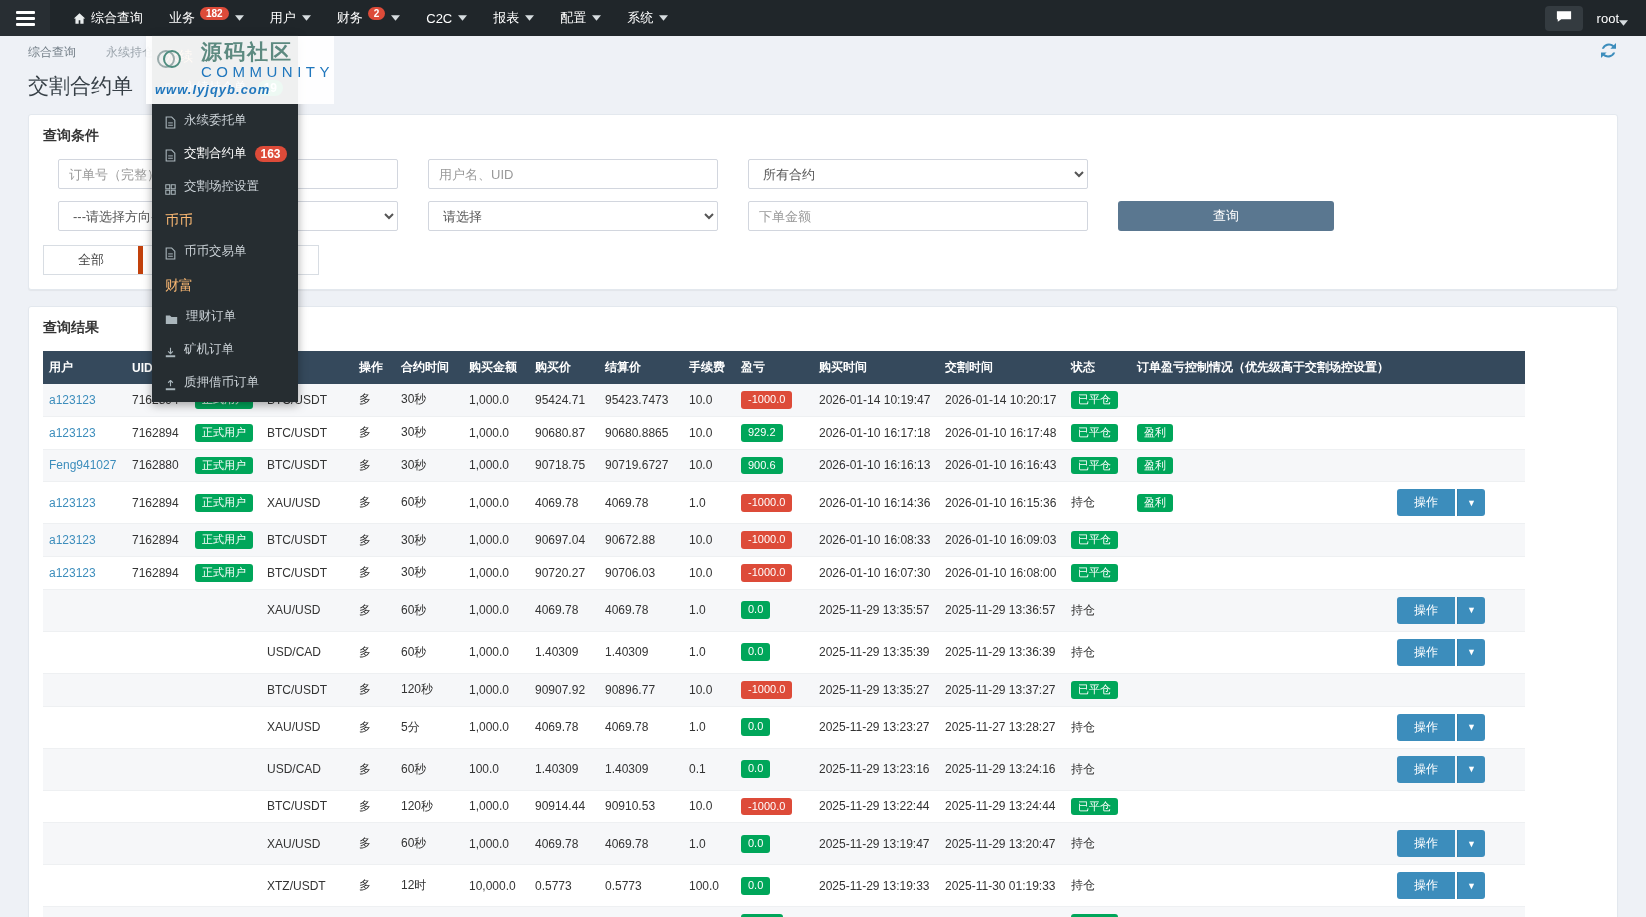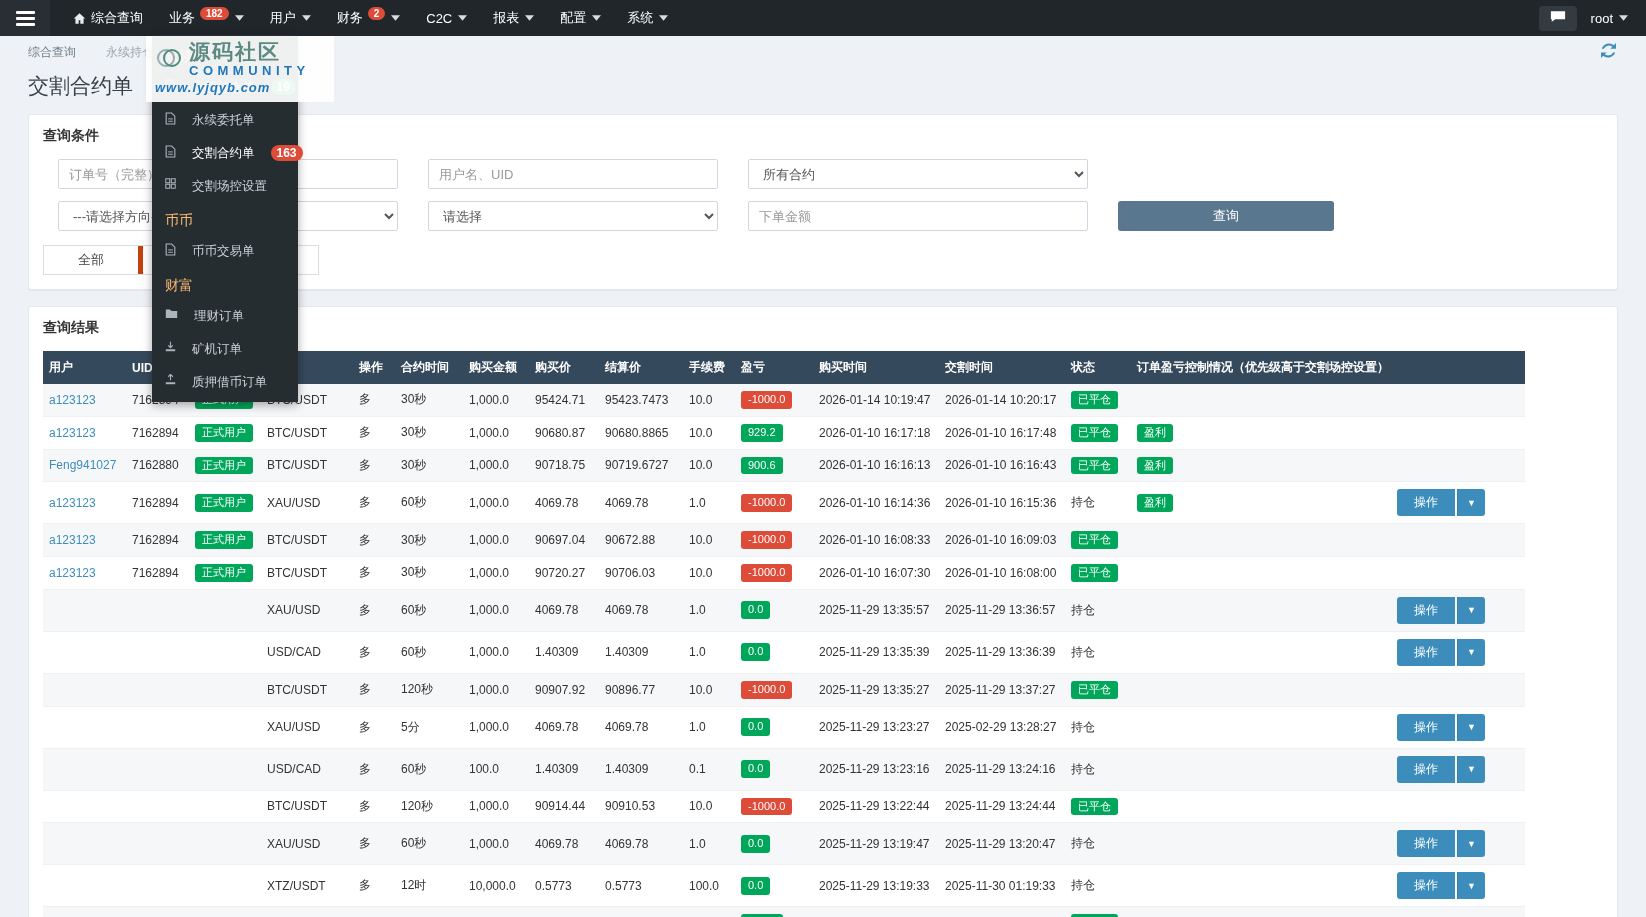--- a/index.html
+++ b/index.html
@@ -10,21 +10,21 @@
 .navbar{height:36px;background:#20262a;display:flex;align-items:stretch;color:#fff;position:relative;z-index:50}
 .hamburger{width:50px;background:#282e33;display:flex;flex-direction:column;align-items:center;justify-content:center;gap:3px;cursor:pointer}
 .hamburger span{display:block;width:19px;height:3px;background:#fff;border-radius:1px}
 .nav-items{display:flex;align-items:stretch;margin-left:10px}
 .nav-item{display:flex;align-items:center;gap:5px;padding:0 13px;font-size:13px;cursor:pointer;white-space:nowrap}
 .nav-item .icon{display:flex;align-items:center;color:#e8eced}
 .nav-item .caret{display:flex;align-items:center;color:#d6dcdf;margin-left:1px}
 .nav-badge{background:#dd4b39;border-radius:9px;font-size:10px;line-height:13px;padding:0 6px;font-weight:bold;transform:translateY(-5px)}
 .nav-right{margin-left:auto;display:flex;align-items:center;gap:14px;padding-right:18px}
 .chat-btn{background:#343b40;border-radius:4px;width:38px;height:25px;display:flex;align-items:center;justify-content:center;cursor:pointer;color:#fff}
-.user-menu{display:flex;align-items:center;gap:6px;cursor:pointer;font-size:13px}
+.user-menu{display:flex;align-items:flex-end;cursor:pointer;font-size:13px}
 .user-menu .caret{display:flex;color:#d6dcdf}
 
 
 .crumbbar{display:flex;align-items:center;height:32px;padding:0 30px 0 28px}
 .crumb1{font-size:12px;color:#6f7b84;cursor:pointer}
 .crumb2{font-size:12px;color:#9ba4ac;margin-left:30px;cursor:pointer}
 .refresh-btn{margin-left:auto;color:#3c8dbc;display:flex;align-items:center;cursor:pointer}
 
 
 .page-title{margin:4px 28px 14px;font-size:21px;font-weight:500;color:#374047}
@@ -52,31 +52,31 @@
 .badge{display:inline-block;padding:2px 7px;border-radius:3px;color:#fff;font-size:11px;font-weight:normal;line-height:1.25}
 .bg-green{background:#00a65a}
 .bg-red{background:#dd4b39}
 .split-btn{display:inline-flex;cursor:pointer}
 .split-main{background:#3c8dbc;color:#fff;font-size:12px;padding:5px 17px;border-radius:3px 0 0 3px}
 .split-caret{background:#3c8dbc;color:#fff;font-size:9px;display:flex;align-items:center;padding:0 9px;border-left:1px solid #367fa9;border-radius:0 3px 3px 0;margin-left:2px}
 
 
 .dropdown-menu{position:absolute;left:152px;top:35px;width:146px;background:#262d31;z-index:60;box-shadow:0 3px 9px rgba(0,0,0,.35);padding:4px 0 3px}
 .menu-section{padding:9px 13px 5px;font-size:14px;color:#fdba74}
-.menu-item{display:flex;align-items:flex-start;gap:16px;padding:8px 15px 8px 13px;font-size:12.5px;color:#ccd3d8;cursor:pointer}
+.menu-item{display:flex;align-items:flex-end;gap:8px;padding:8px 15px 8px 13px;font-size:12.5px;color:#ccd3d8;cursor:pointer}
 .menu-item.active{color:#fff}
 .menu-item .micon{display:flex;align-items:center;color:#aab6bc;flex:0 0 auto}
 .mlabel{white-space:nowrap}
 .mbadge{margin-left:auto;border-radius:9px;padding:1px 6px;font-size:12px;font-weight:bold;color:#fff}
 
 
 .watermark{position:absolute;left:146px;top:36px;width:188px;background:rgba(255,255,255,.93);padding:4px 9px 7px;z-index:70}
-.wm-row{display:flex;align-items:center;gap:6px}
+.wm-row{display:flex;align-items:center;gap:18px}
 .wm-title{font-size:21px;font-weight:bold;color:#5d8a80;letter-spacing:2px;line-height:1.1}
-.wm-sub{font-size:13px;letter-spacing:4.5px;color:#2077bd;font-weight:bold}
+.wm-sub{font-size:15px;letter-spacing:4.5px;color:#2077bd;font-weight:normal}
 .wm-url{font-size:13px;font-weight:bold;font-style:italic;color:#2077bd;letter-spacing:1px;margin-top:2px}
 </style>
 </head>
 <body>
 
 <header class="navbar">
   <div class="hamburger">
     <span></span>
       <span></span>
       <span></span>
@@ -420,21 +420,21 @@
           <td></td>
           <td>XAU/USD</td>
           <td>多</td>
           <td>5分</td>
           <td>1,000.0</td>
           <td>4069.78</td>
           <td>4069.78</td>
           <td>1.0</td>
           <td><span class="badge bg-green">0.0</span></td>
           <td>2025-11-29 13:23:27</td>
-          <td>2025-02-29 13:28:27</td>
+          <td>2025-11-27 13:28:27</td>
           <td>持仓</td>
           <td></td>
           <td><div class="split-btn">
               <span class="split-main">操作</span>
               <span class="split-caret">▼</span>
             </div></td>
         </tr>
         <tr>
           <td></td>
           <td></td>

